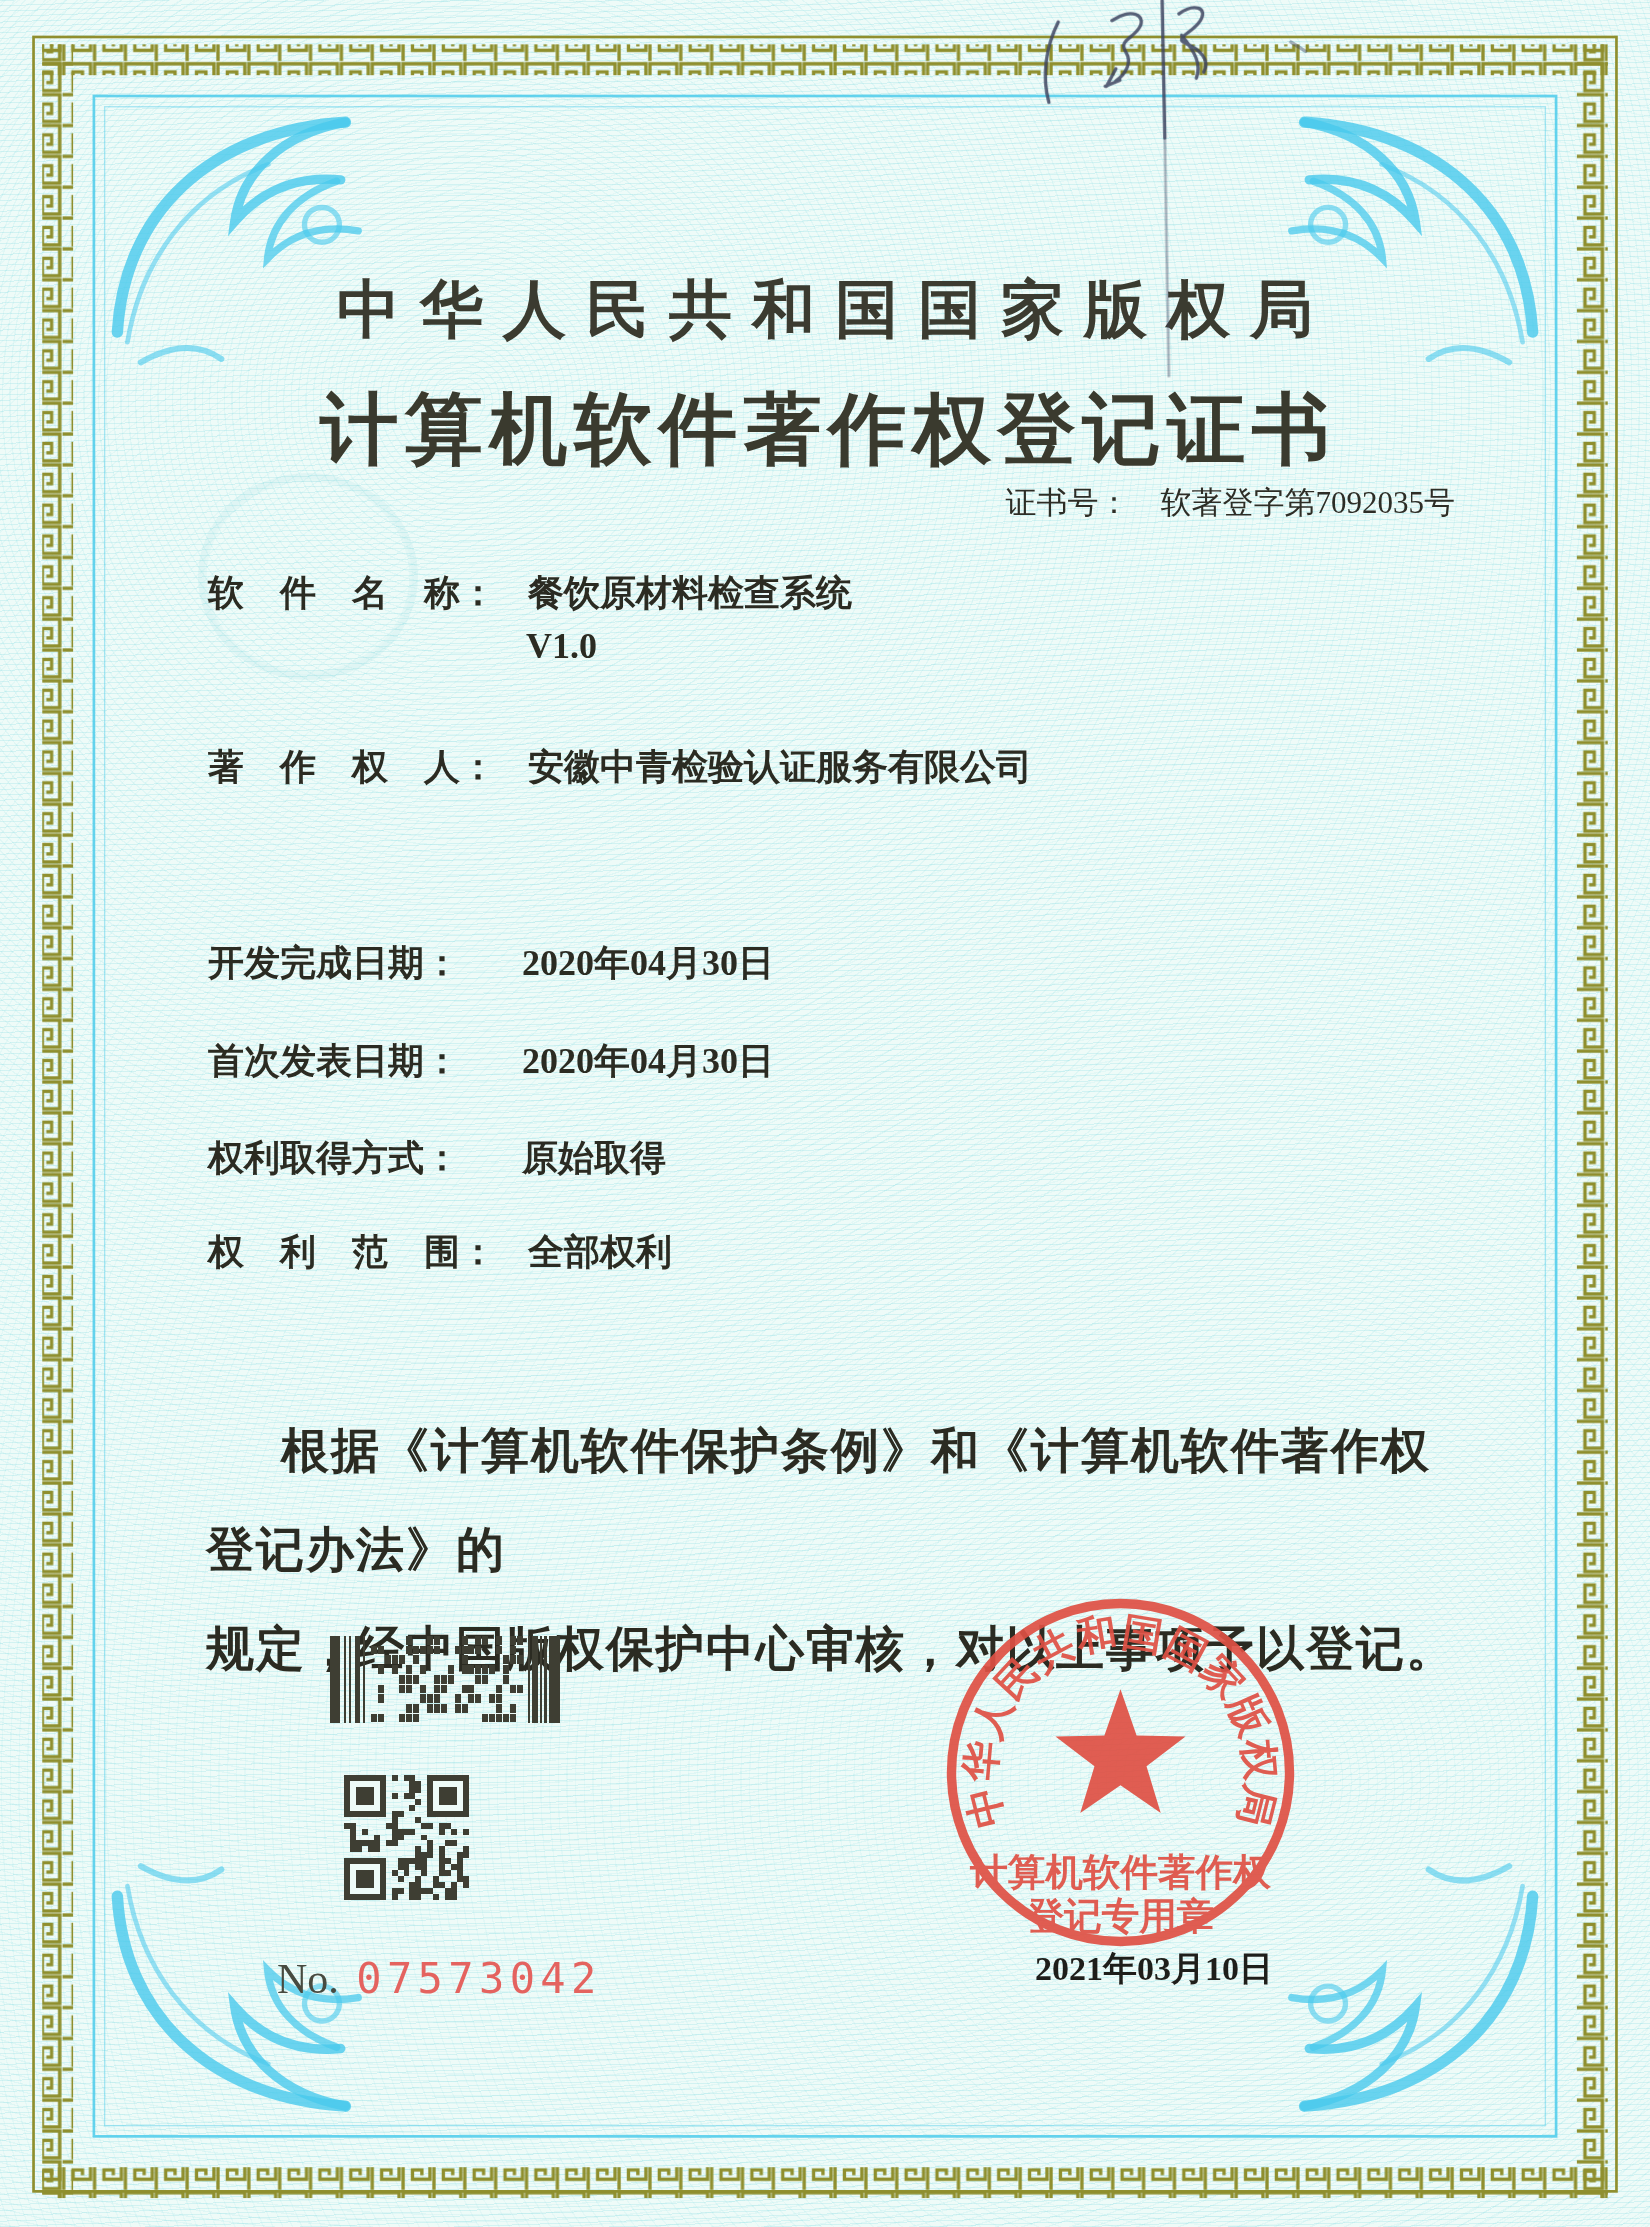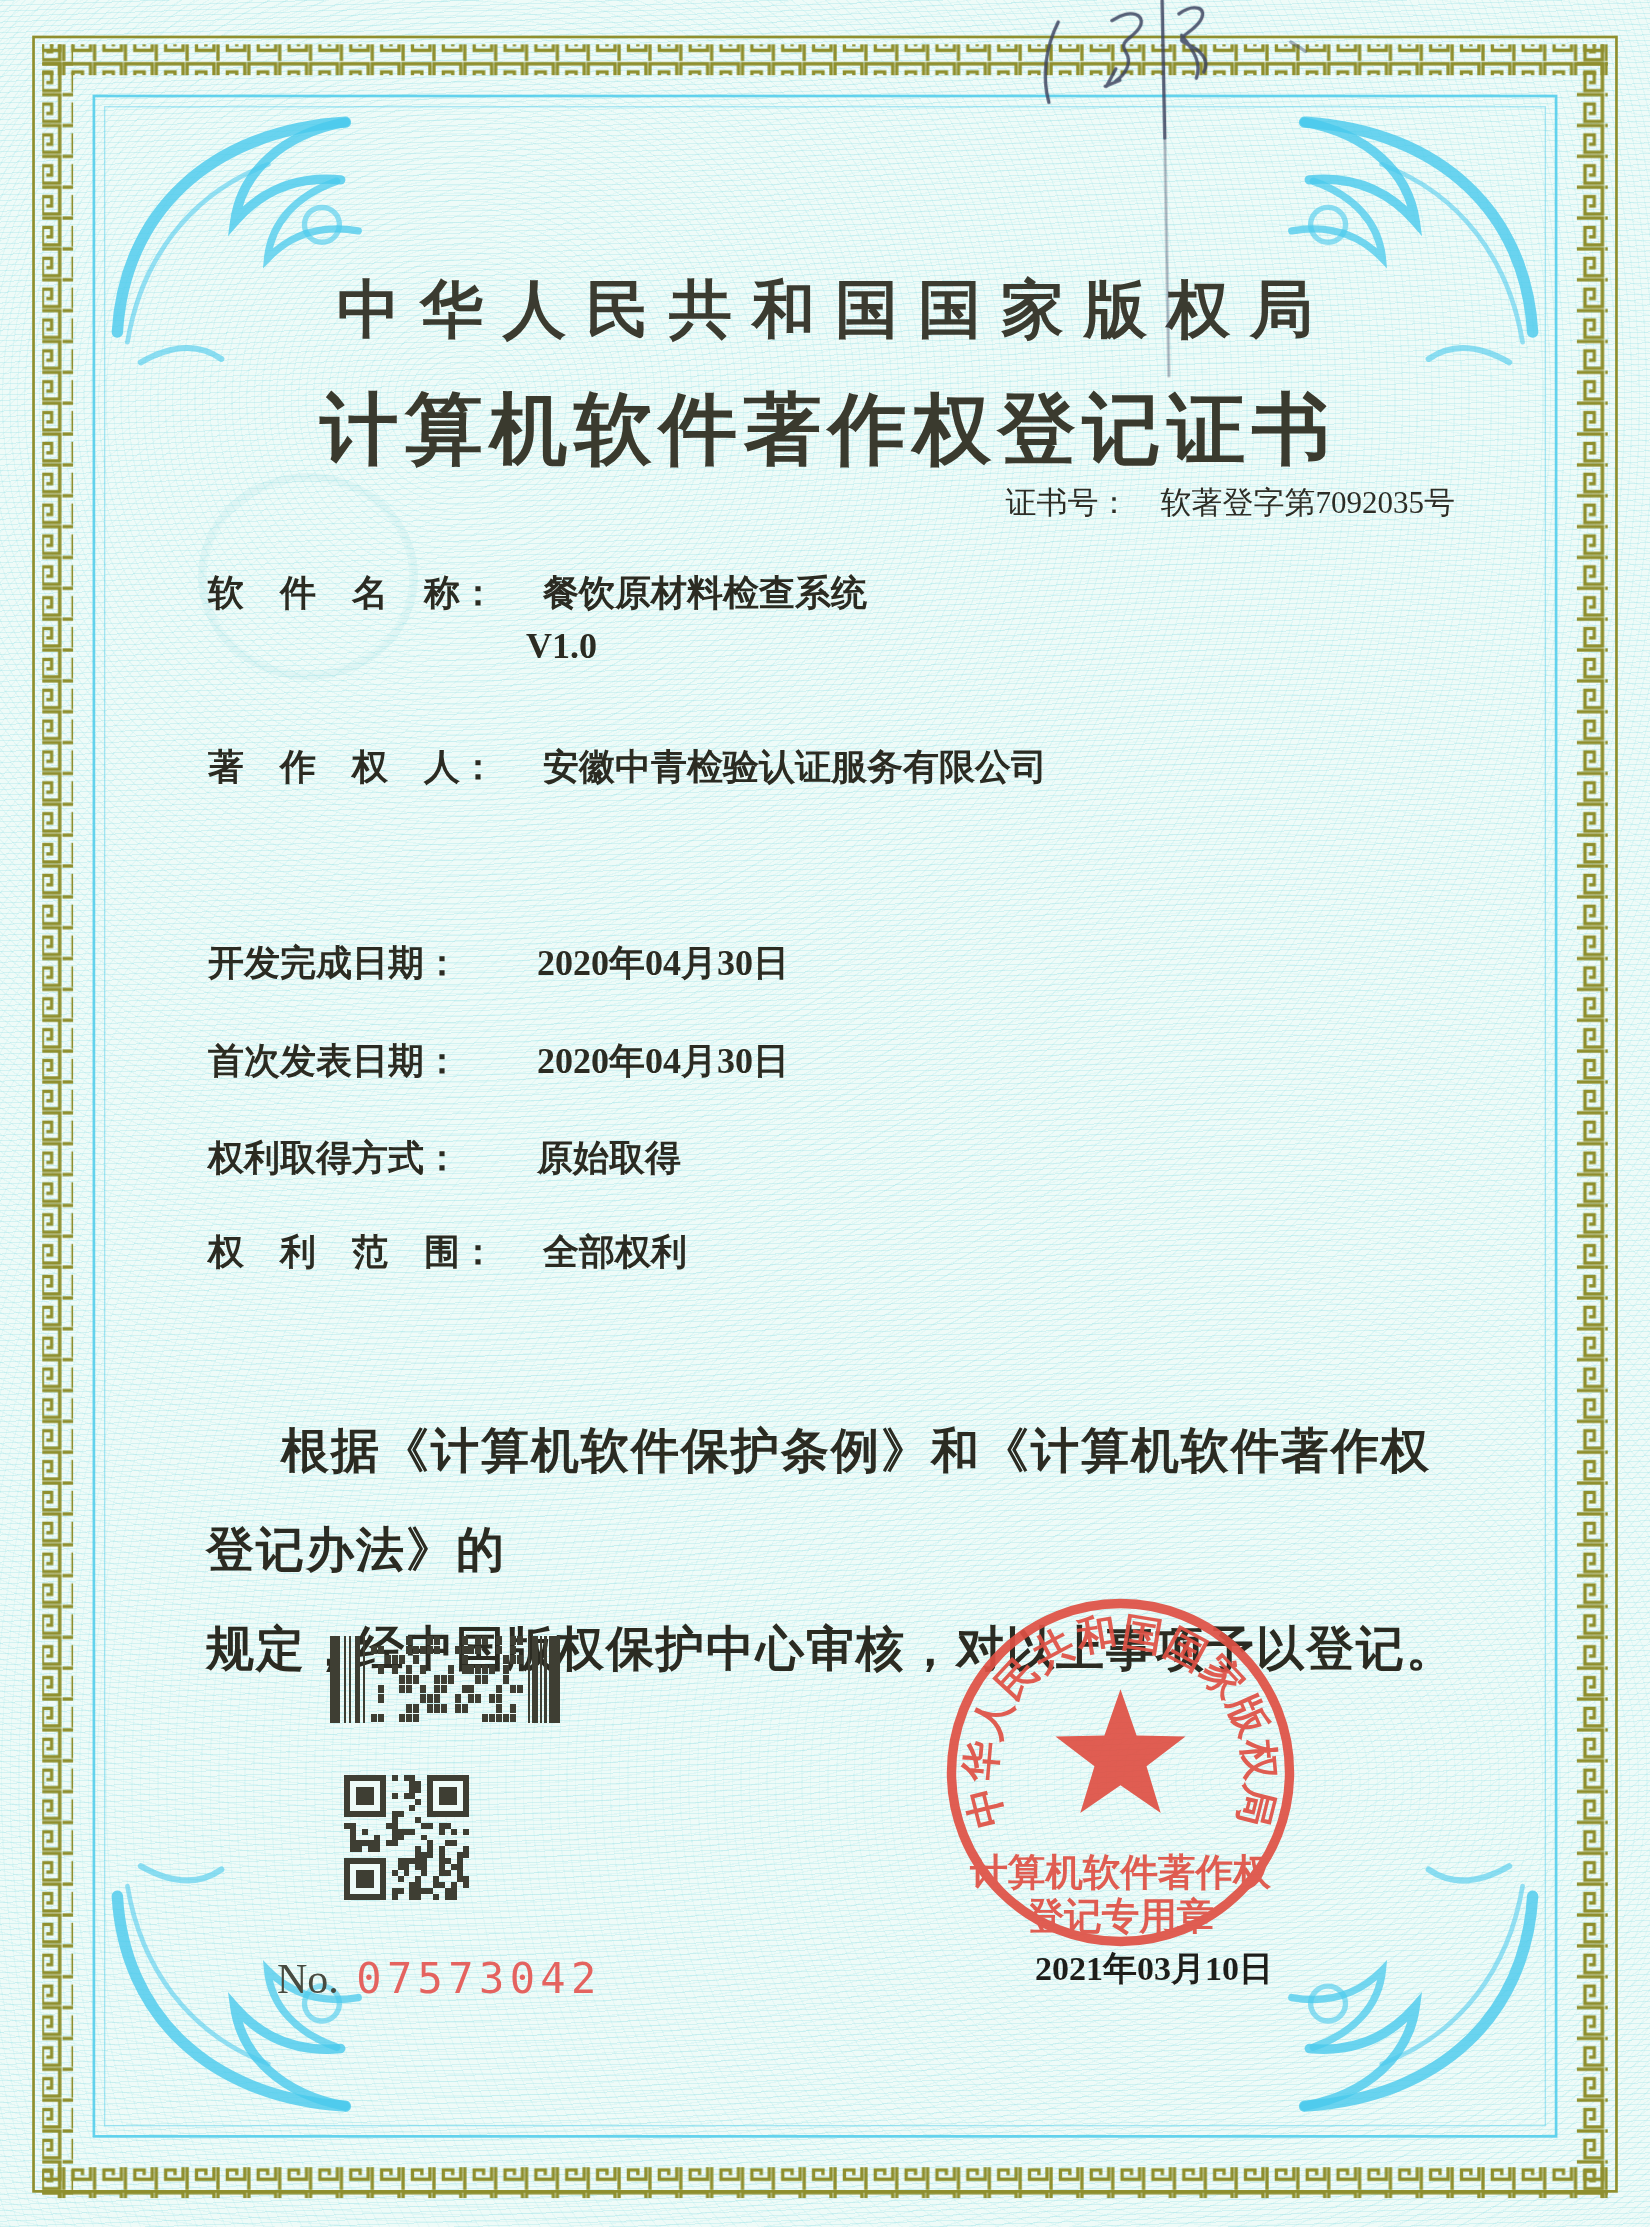--- a/index.html
+++ b/index.html
@@ -27,21 +27,21 @@
     left:0;top:378px;width:1650px;text-align:center;
     font-size:78px;font-weight:bold;letter-spacing:6.7px;color:#3a3a2e;
     text-indent:6.7px;white-space:nowrap;
   }
   .certno{
     right:195px;top:482px;font-size:31px;color:#2d2d26;font-weight:normal;white-space:nowrap;
   }
   .certno .gap{display:inline-block;width:31px;}
   .frow{left:208px;font-size:36px;font-weight:bold;color:#2b2b22;white-space:nowrap;}
   .frow .lbl{display:inline-block;min-width:282px;}
-  .frow .val{display:inline-block;margin-left:47px;}
+  .frow .val{display:inline-block;margin-left:32px;}
   .v2{left:526px;font-size:36px;font-weight:bold;color:#2b2b22;}
   .statement{
     left:206px;top:1401px;width:1261px;
     font-size:48px;font-weight:bold;color:#2b2b22;
     line-height:99px;white-space:pre-line;letter-spacing:2px;
     text-indent:75px;
   }
   .serial{left:277px;top:1954px;font-size:42px;color:#474a40;white-space:nowrap;}
   .serial .num{color:#e4635f;letter-spacing:5.4px;margin-left:17.4px;font-family:"DejaVu Sans Mono","Liberation Mono",monospace;font-weight:normal;text-align:right;}
   .issuedate{left:966px;top:1946px;width:376px;text-align:center;font-size:34px;font-weight:bold;color:#1e1e1a;white-space:nowrap;}

